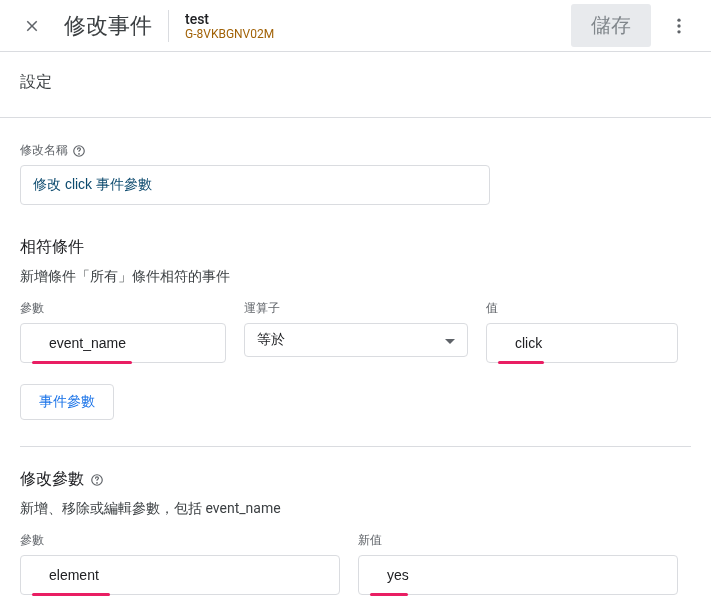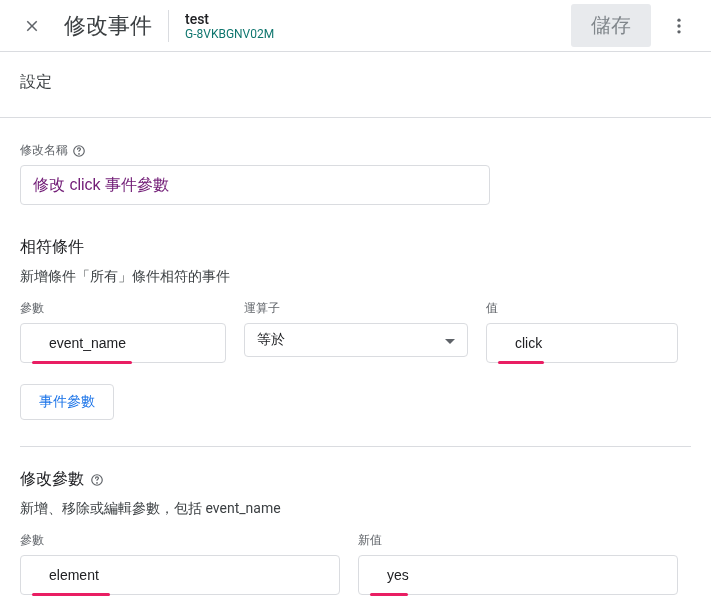--- a/index.html
+++ b/index.html
@@ -43,21 +43,21 @@
       display: flex;
       flex-direction: column;
     }
     .property-name {
       font-size: 14px;
       font-weight: 500;
       color: #202124;
     }
     .property-id {
       font-size: 12px;
-      color: #0f766e;
+      color: #a16207;
     }
     .header-actions {
       margin-left: auto;
       display: flex;
       align-items: center;
       gap: 16px;
     }
     .save-button {
       background: #e8eaed;
       color: #80868b;
@@ -100,22 +100,22 @@
       display: inline-flex;
       align-items: center;
       justify-content: center;
     }
     .input-field {
       width: 470px;
       height: 40px;
       border: 1px solid #dadce0;
       border-radius: 4px;
       padding: 0 12px;
-      font-size: 16px;
-      color: #701a75;
+      font-size: 14px;
+      color: #0c4a6e;
       outline: none;
     }
     .subsection {
       margin-top: 32px;
     }
     .subsection-title {
       font-size: 16px;
       font-weight: 500;
       color: #202124;
       margin-bottom: 10px;

